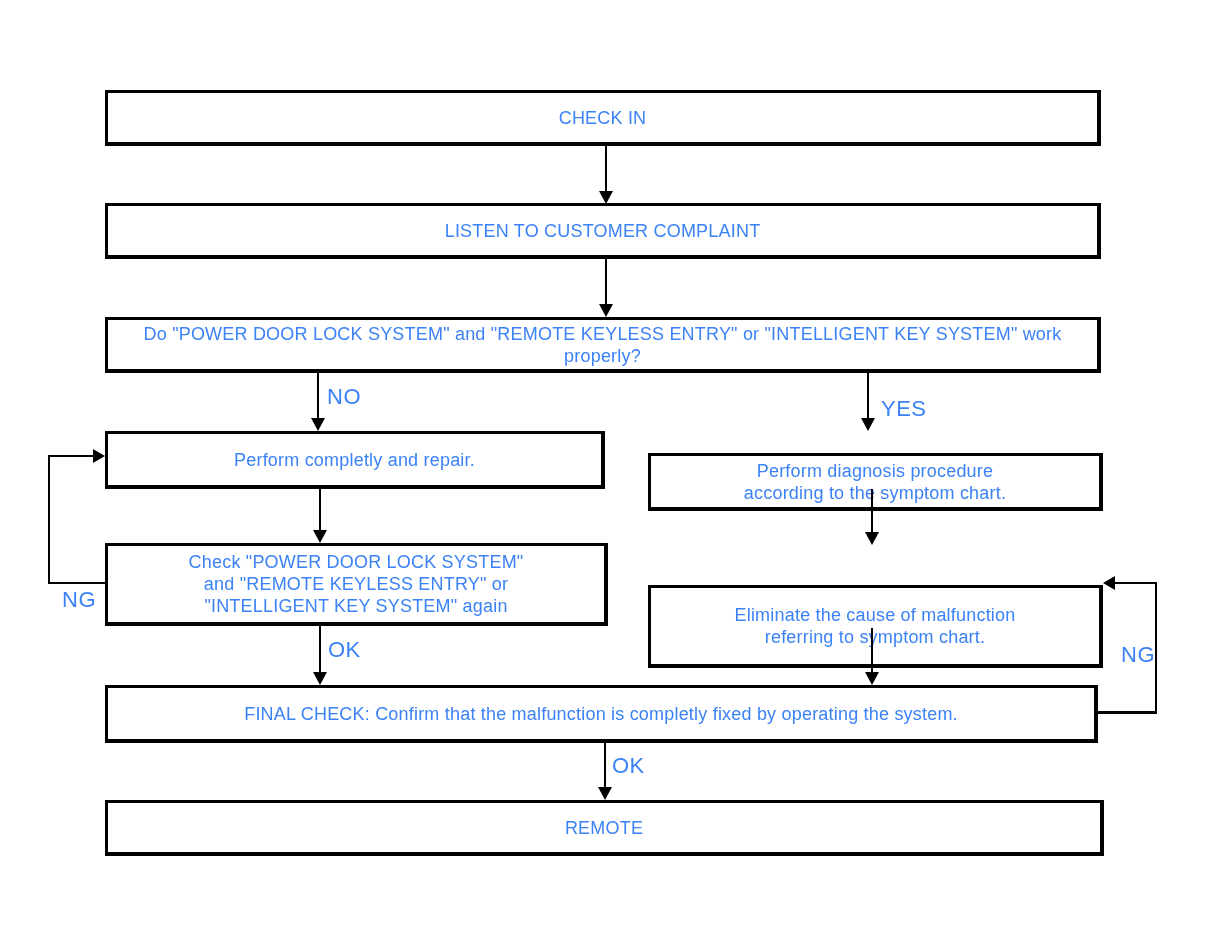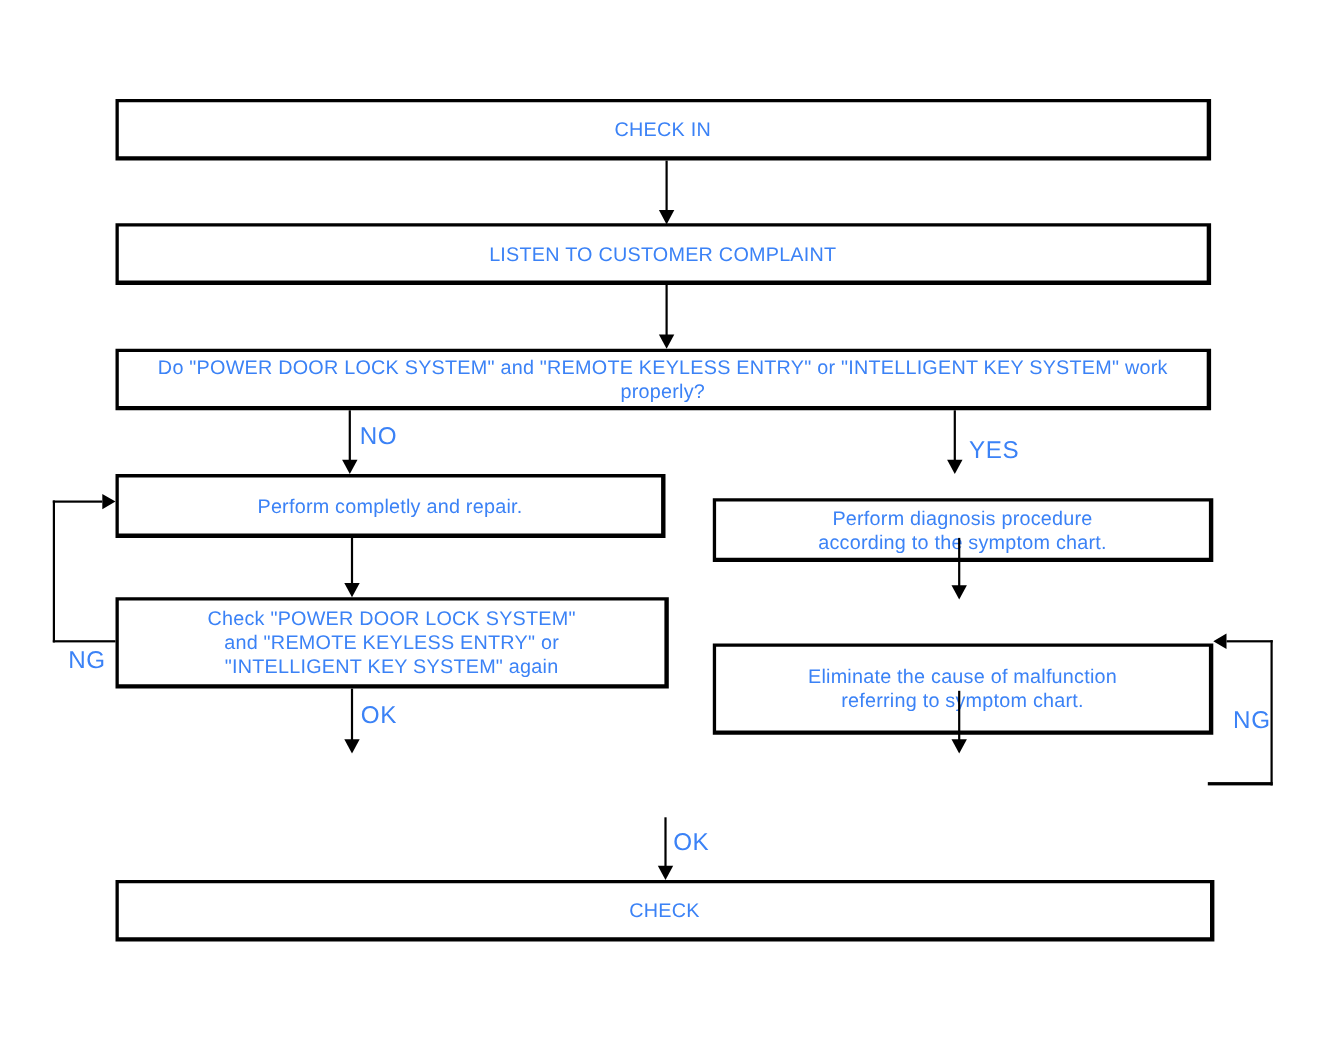--- a/index.html
+++ b/index.html
@@ -90,23 +90,26 @@
     <span class="lbl">Check "POWER DOOR LOCK SYSTEM"
 and "REMOTE KEYLESS ENTRY" or
 "INTELLIGENT KEY SYSTEM" again</span>
   </div>
 
   <div class="node" style="left:648px; top:545px; width:455px; height:83px;margin-top:40px;">
     <span class="lbl">Eliminate the cause of malfunction
 referring to symptom chart.</span>
   </div>
 
+  <div class="node" style="left:105px; top:685px; width:993px; height:58px;">
+    <span class="lbl">FINAL CHECK: Confirm that the malfunction is completly fixed by operating the system.</span>
+  </div>
 
   <div class="node" style="left:105px; top:800px; width:999px; height:56px;">
-    <span class="lbl">CHECK</span>
+    <span class="lbl">REMOTE</span>
   </div>
 
   <div class="stem" style="left:605px; top:146px; width:2px; height:46px;"></div>
   <div class="head-down" style="left:599px; top:191px;"></div>
 
   <div class="stem" style="left:605px; top:259px; width:2px; height:46px;"></div>
   <div class="head-down" style="left:599px; top:304px;"></div>
 
   <div class="stem" style="left:317px; top:373px; width:2px; height:46px;"></div>
   <div class="head-down" style="left:311px; top:418px;"></div>

